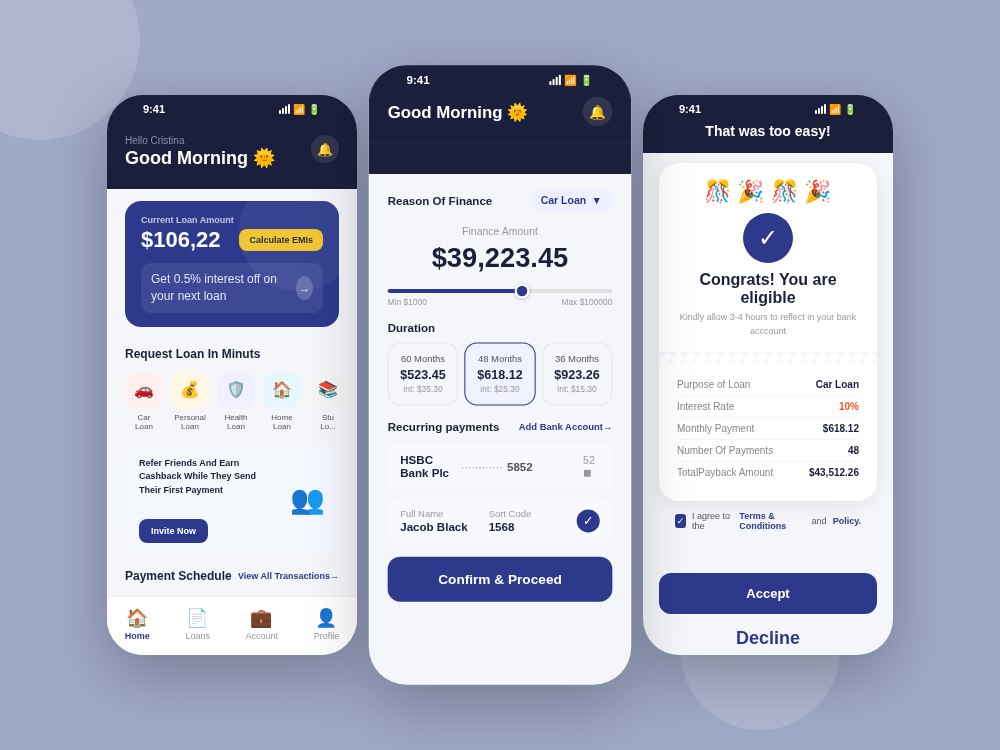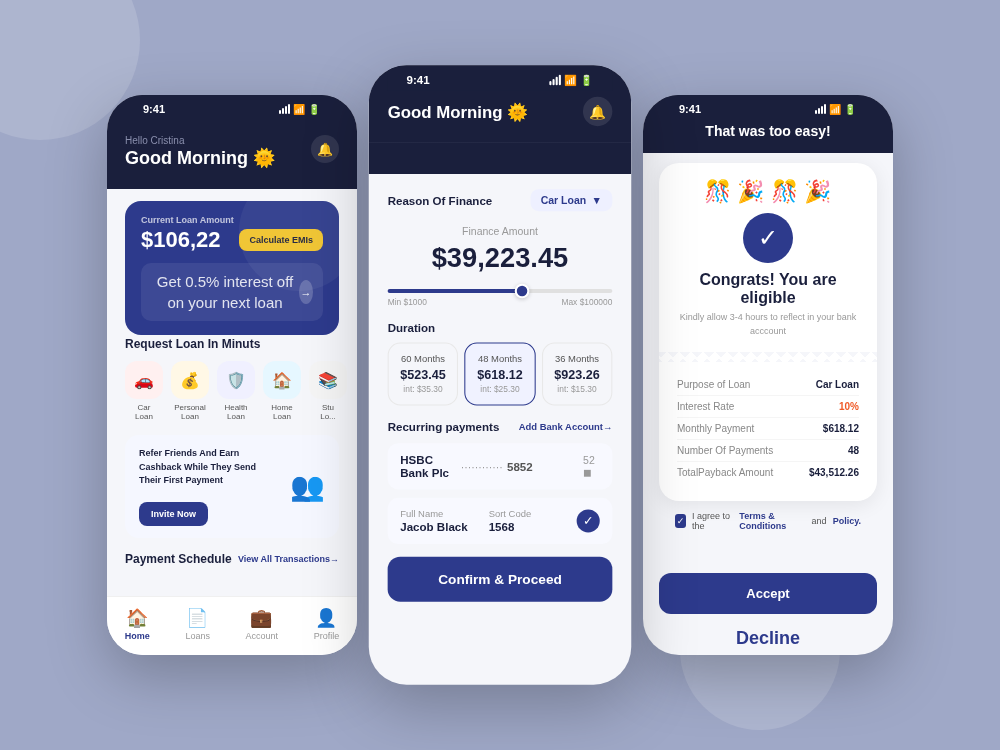--- a/index.html
+++ b/index.html
@@ -151,36 +151,35 @@
       display: flex;
       align-items: center;
       justify-content: space-between;
       margin-top: 10px;
       background: rgba(255,255,255,0.08);
       border-radius: 10px;
       padding: 8px 10px;
     }
     .loan-promo-text {
       color: rgba(255,255,255,0.85);
-      font-size: 15px;
+      font-size: 12px;
       max-width: 150px;
       line-height: 1.4;
-      text-align: center;
     }
     .promo-arrow {
       width: 24px; height: 24px;
       background: rgba(255,255,255,0.2);
       border-radius: 50%;
       display: flex; align-items: center; justify-content: center;
       color: white; font-size: 11px;
     }
 
     
     .phone1-body {
-      padding: 2px 18px;
+      padding: 20px 18px;
       flex: 1;
       overflow: hidden;
     }
     .section-title {
       font-size: 12px;
       font-weight: 700;
       color: #1a1f3c;
       margin-bottom: 10px;
     }
     .loan-types {
@@ -232,21 +231,21 @@
     }
     .invite-btn {
       background: #2d3a8c;
       color: white;
       border: none;
       border-radius: 8px;
       padding: 7px 12px;
       font-size: 9px;
       font-weight: 600;
       cursor: pointer;
-      margin-top: 14px;
+      margin-top: 22px;
     }
     .referral-illustration {
       font-size: 28px;
     }
 
     
     .payment-schedule-header {
       display: flex;
       justify-content: space-between;
       align-items: center;

